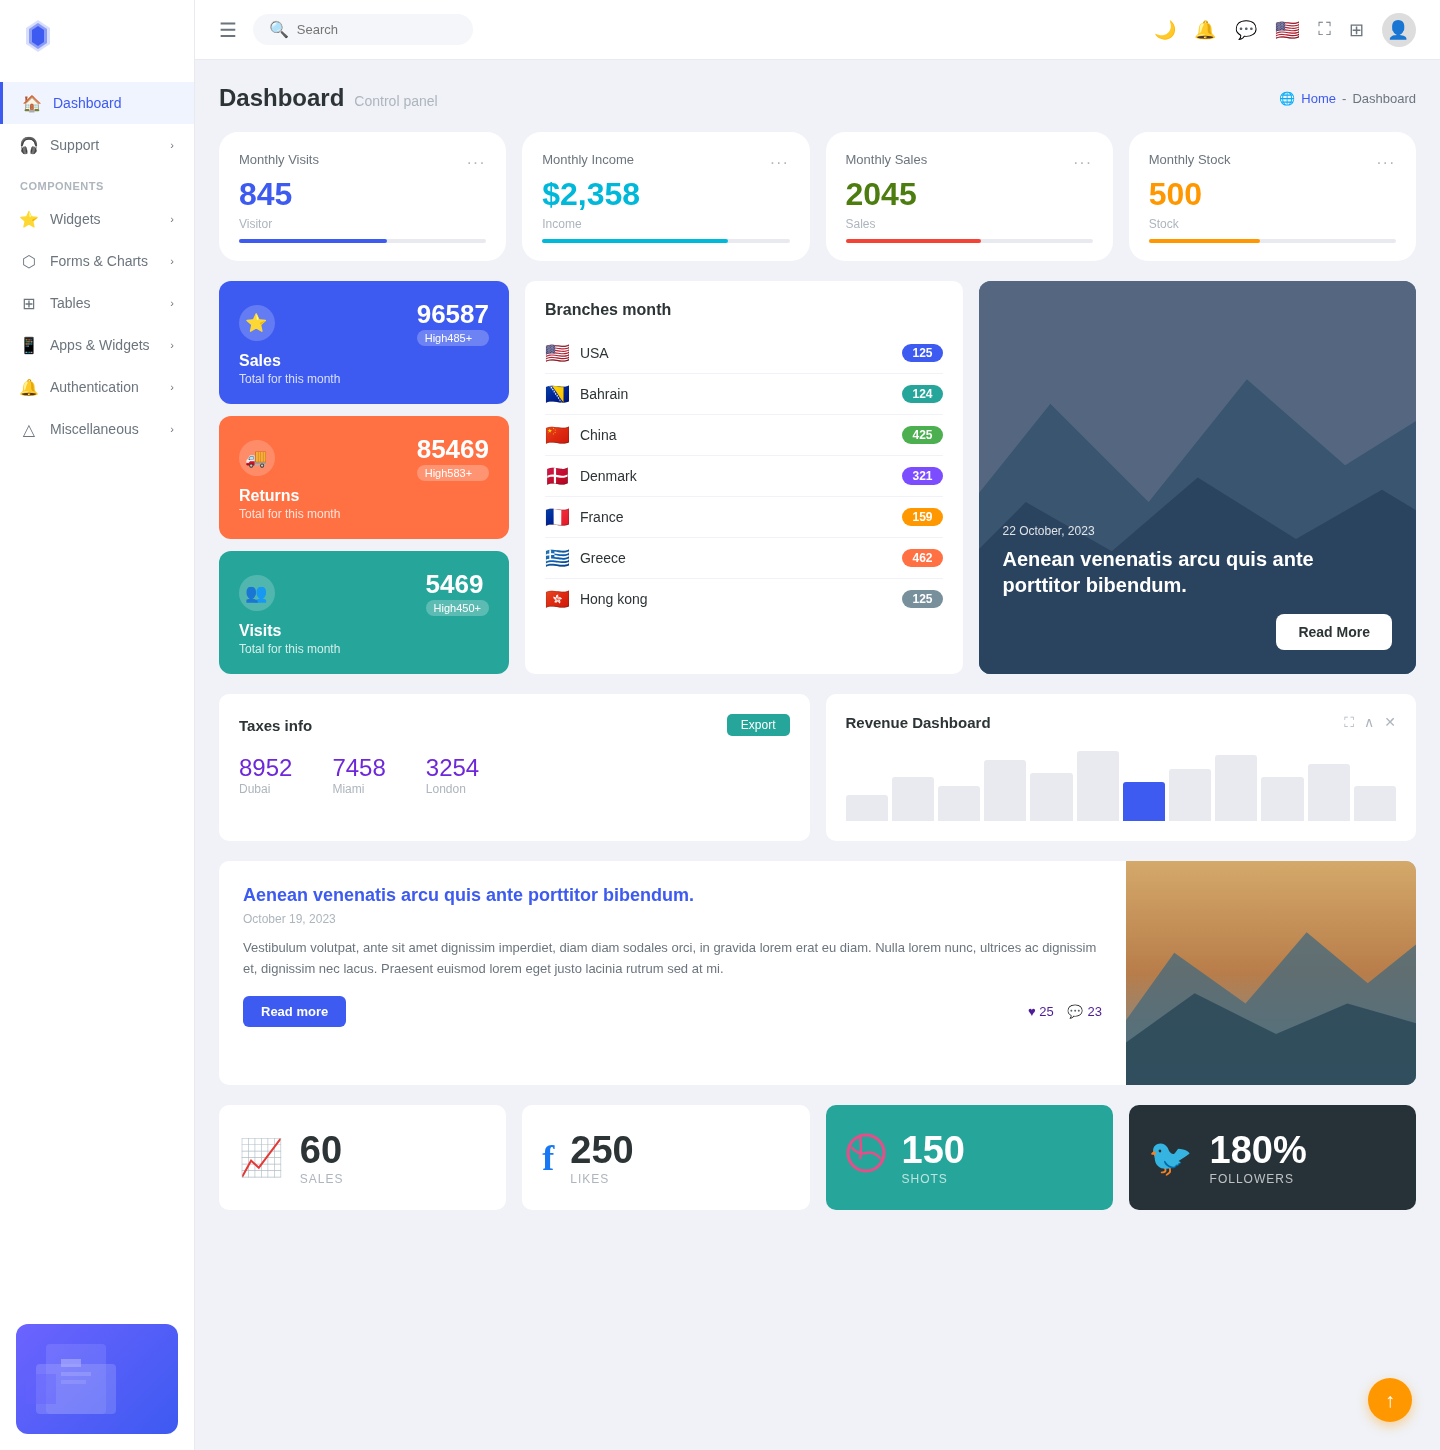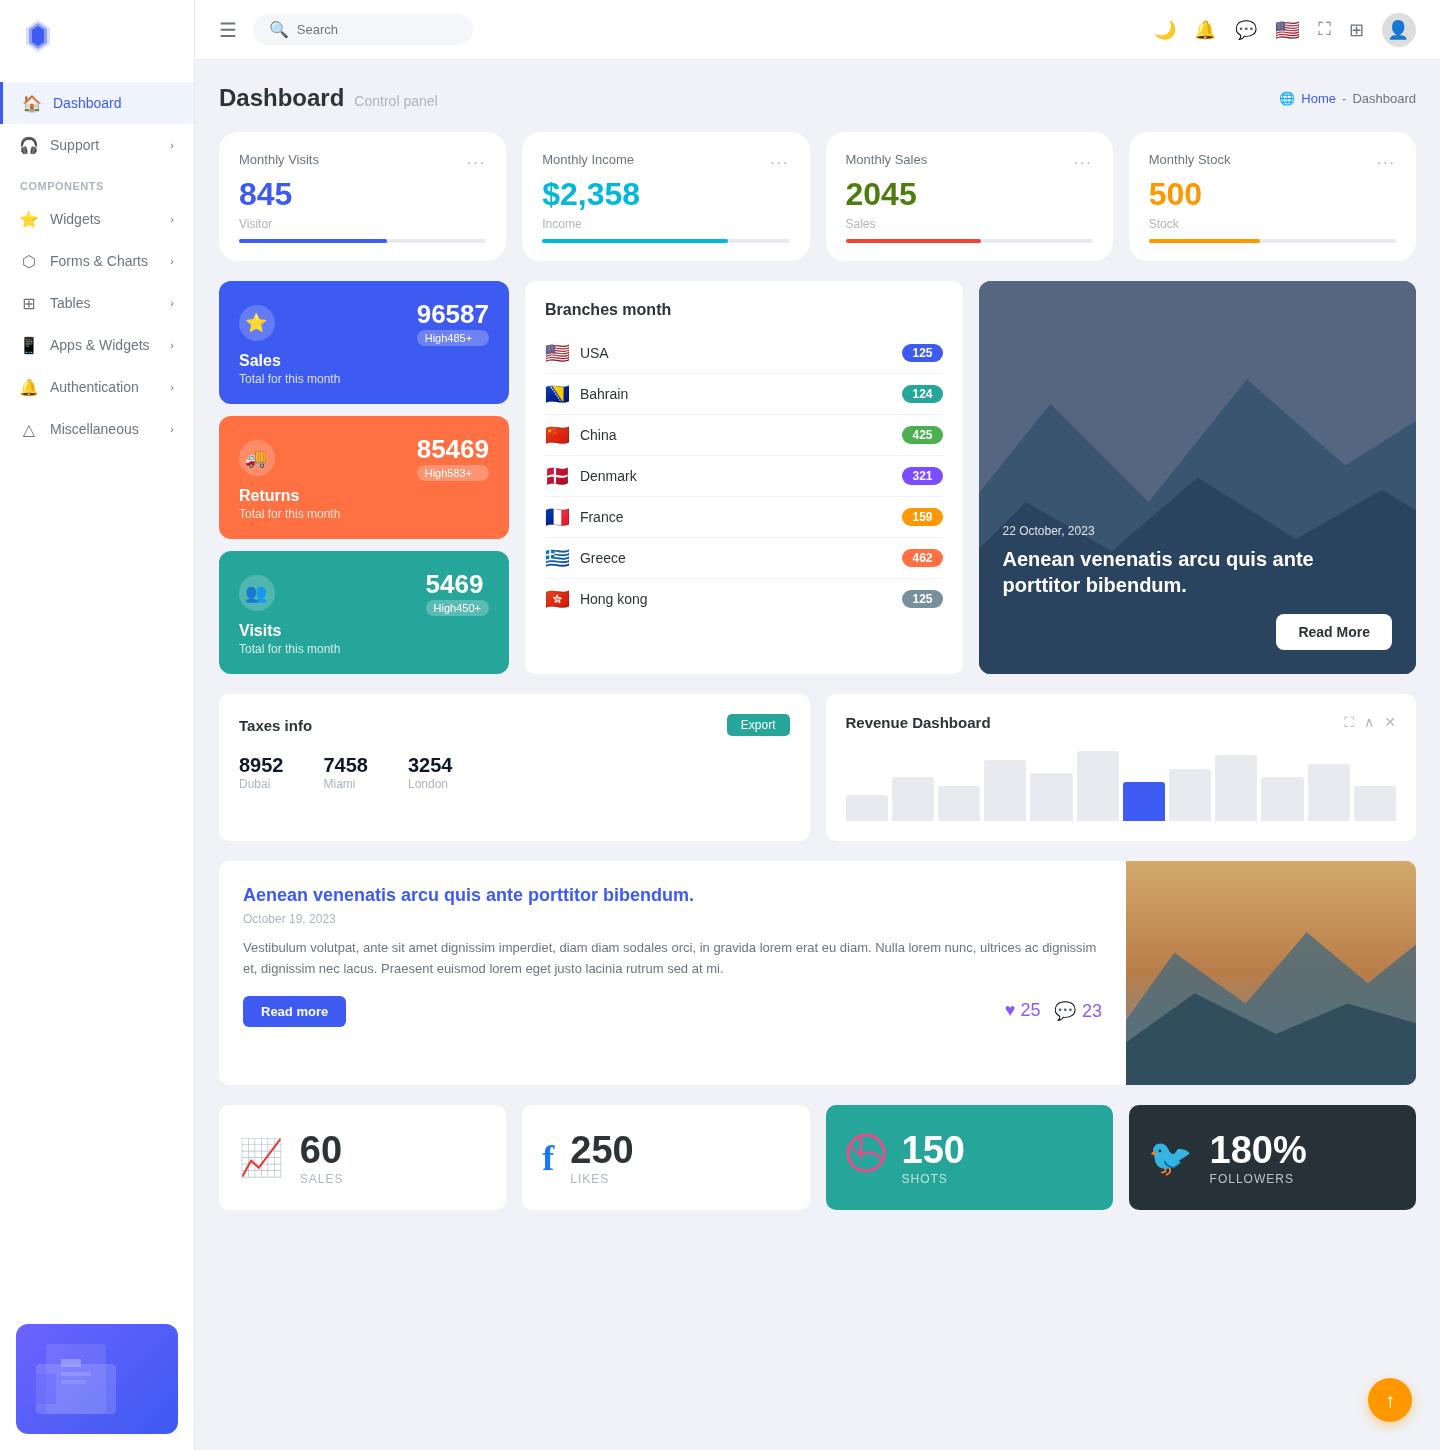--- a/index.html
+++ b/index.html
@@ -96,39 +96,39 @@
 
     
     .bottom-row { display: grid; grid-template-columns: 1fr 1fr; gap: 16px; margin-bottom: 20px; }
 
     
     .taxes-card { background: #fff; border-radius: 10px; padding: 20px; }
     .taxes-header { display: flex; align-items: center; justify-content: space-between; margin-bottom: 18px; }
     .taxes-title { font-size: 15px; font-weight: 600; color: #2d3436; }
     .export-btn { background: #26a69a; color: white; border: none; border-radius: 5px; padding: 4px 14px; font-size: 12px; cursor: pointer; }
     .taxes-values { display: flex; gap: 40px; }
-    .tax-item-num { font-size: 20px; font-weight: 700; color: #0f172a; }
+    .tax-item-num { font-size: 24px; font-weight: 400; color: #6d28d9; }
     .tax-item-label { font-size: 12px; color: #adb5bd; }
 
     
     .revenue-card { background: #fff; border-radius: 10px; padding: 20px; }
     .revenue-header { display: flex; align-items: center; justify-content: space-between; margin-bottom: 10px; }
     .revenue-title { font-size: 15px; font-weight: 600; color: #2d3436; }
     .revenue-icons { display: flex; gap: 10px; }
     .rev-icon { cursor: pointer; color: #adb5bd; font-size: 14px; }
 
     
     .article-row { display: grid; grid-template-columns: 1fr 290px; gap: 0; background: #fff; border-radius: 10px; overflow: hidden; margin-bottom: 20px; }
     .article-body { padding: 24px; }
     .article-title { font-size: 18px; font-weight: 700; color: #3d5af1; margin-bottom: 6px; }
     .article-date { font-size: 12px; color: #adb5bd; margin-bottom: 12px; }
     .article-text { font-size: 13px; color: #6c757d; line-height: 1.6; margin-bottom: 16px; }
     .article-footer { display: flex; align-items: center; justify-content: space-between; }
     .read-more-btn { background: #3d5af1; color: white; border: none; border-radius: 6px; padding: 8px 18px; font-size: 13px; font-weight: 600; cursor: pointer; }
-    .article-stats { display: flex; gap: 14px; font-size: 18px; color: #8b5cf6; }
+    .article-stats { display: flex; gap: 14px; font-size: 13px; color: #4c1d95; }
     .article-img { background: linear-gradient(160deg, #b8c4d0, #8fa5b5, #6b8fa5); min-height: 200px; }
 
     
     .social-row { display: grid; grid-template-columns: repeat(4, 1fr); gap: 16px; margin-bottom: 20px; }
     .social-card { background: #fff; border-radius: 10px; padding: 24px 20px; display: flex; align-items: center; gap: 16px; }
     .social-card.teal { background: #26a69a; color: white; }
     .social-card.dark { background: #263238; color: white; }
     .social-icon-wrap { font-size: 32px; }
     .social-num { font-size: 38px; font-weight: 800; }
     .social-label { font-size: 12px; color: #adb5bd; text-transform: uppercase; letter-spacing: 1px; }

